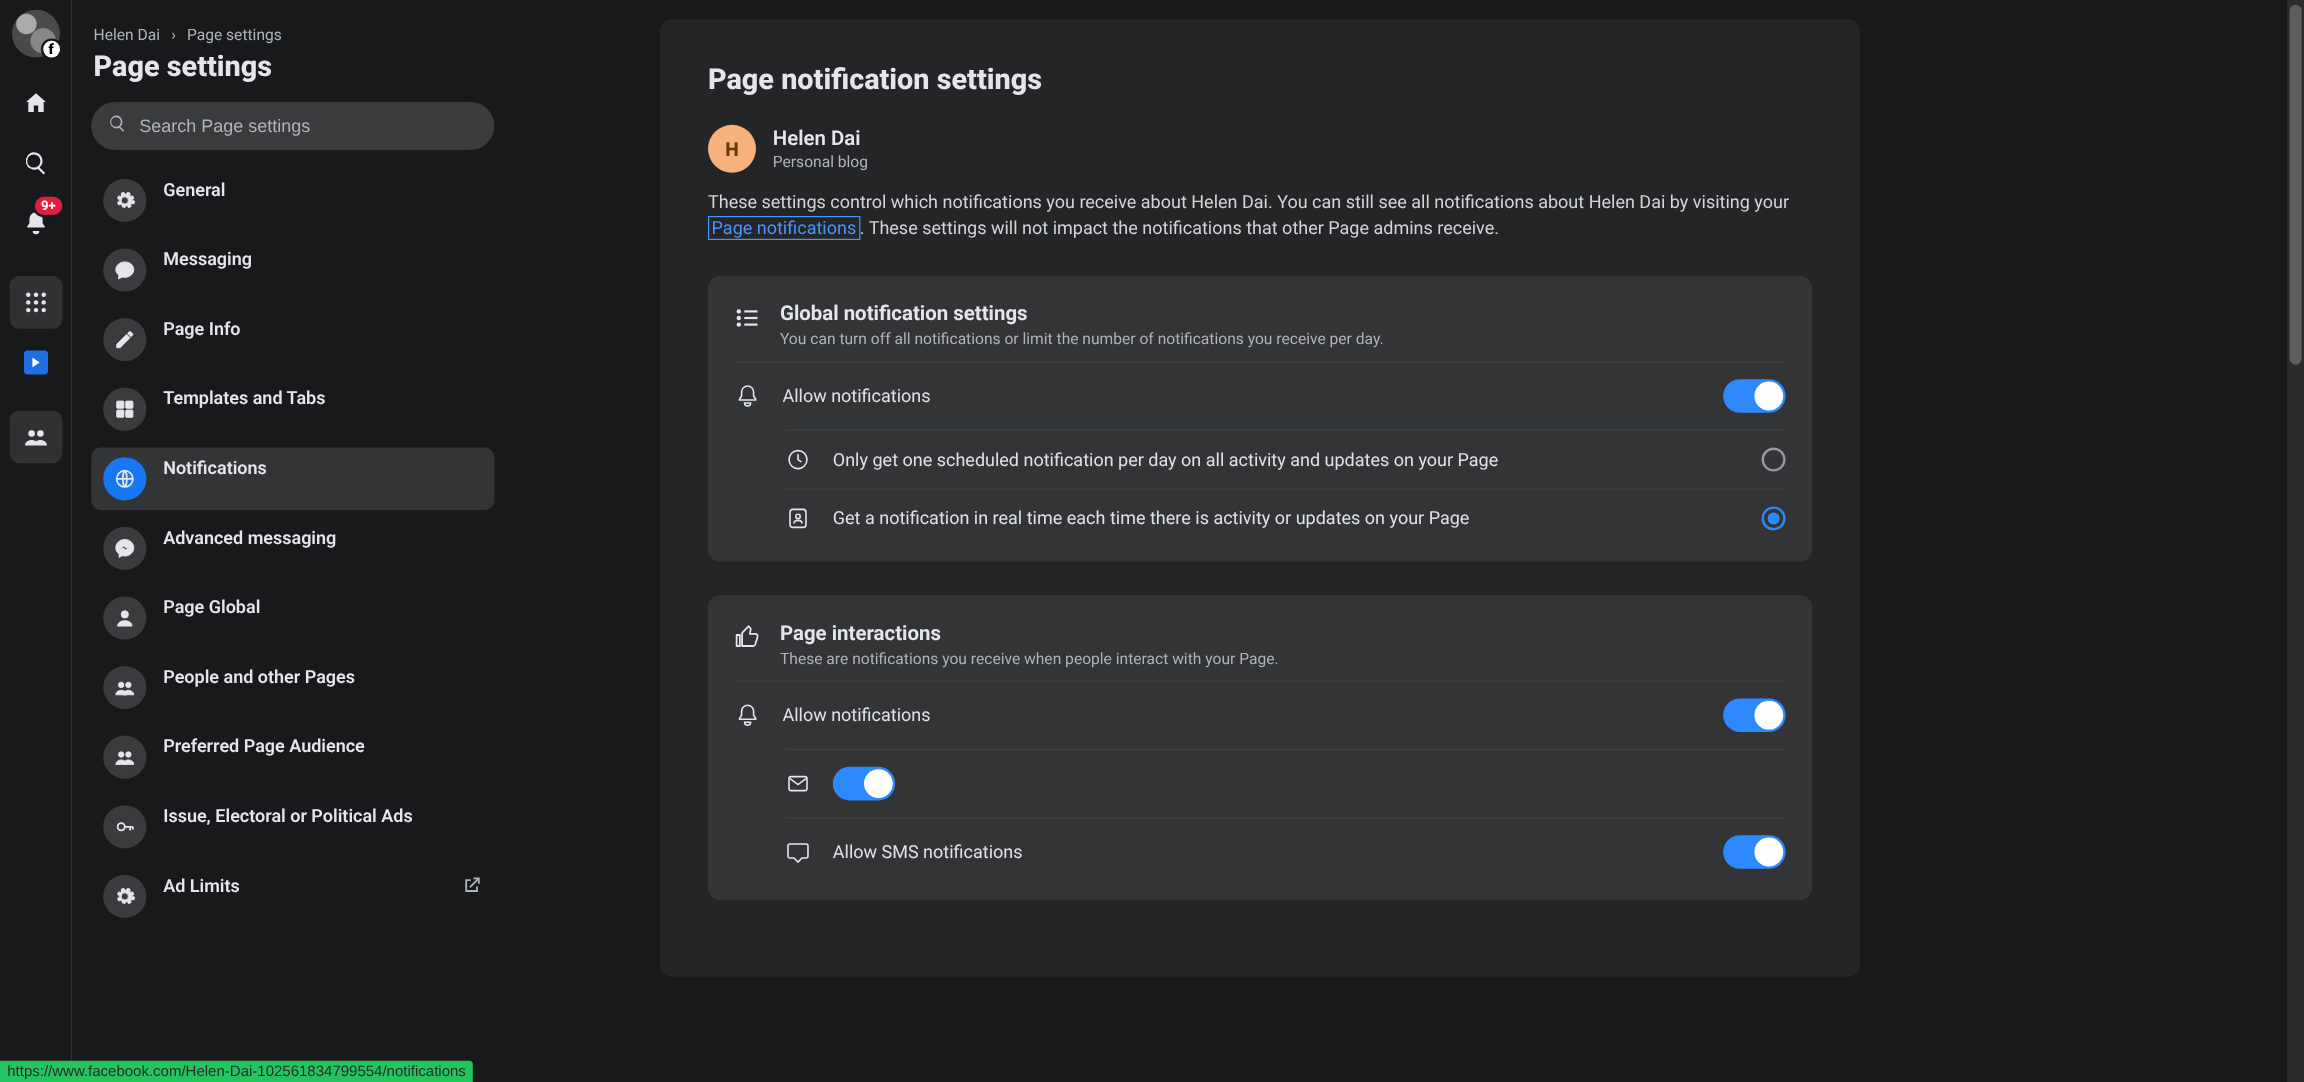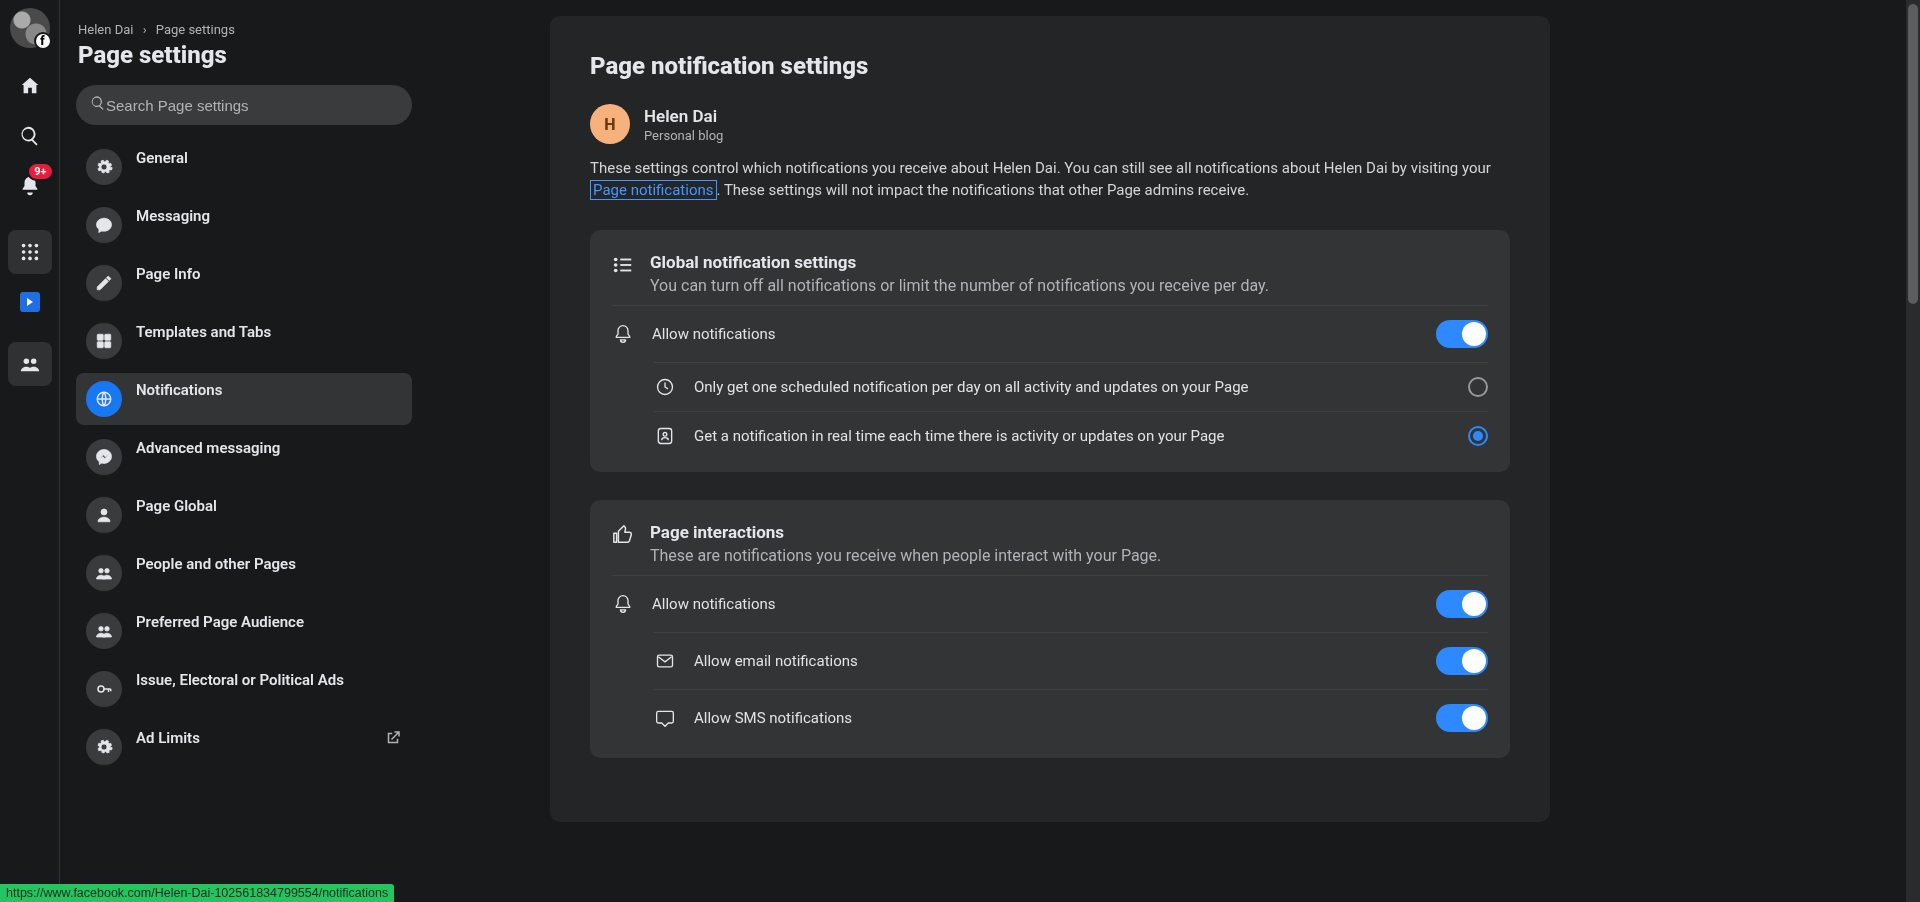--- a/index.html
+++ b/index.html
@@ -65,21 +65,21 @@
   .sidebar{
     position:absolute;left:60px;top:0;bottom:0;width:360px;
     padding:10px 8px 10px 16px;
     background:var(--bg);
     overflow-y:auto;
   }
   .breadcrumbs{font-size:13px;color:var(--sub);margin:12px 0 4px 2px;}
   .breadcrumbs .sep{margin:0 6px;}
   .page-title{font-size:24px;font-weight:800;margin:2px 0 16px 2px;}
   .search-wrap{
-    background:#3a3b3c;border-radius:20px;height:40px;display:flex;align-items:center;padding:0 14px;gap:0;margin-bottom:16px;
+    background:#3a3b3c;border-radius:20px;height:40px;display:flex;align-items:center;padding:0 14px;gap:10px;margin-bottom:16px;
   }
   .search-wrap svg{width:16px;height:16px;fill:var(--sub);}
   .search-wrap input{
     background:transparent;border:0;outline:0;color:var(--text);font-size:15px;flex:1;
   }
   .search-wrap input::placeholder{color:var(--sub);}
   .nav-item{
     display:flex;align-items:flex-start;gap:14px;padding:8px 10px;border-radius:8px;cursor:pointer;
     font-size:15px;font-weight:600;
   }
@@ -121,21 +121,21 @@
   .desc a{color:var(--link);text-decoration:none;border:1px solid var(--link);padding:0 2px;}
   .card{
     background:var(--panel2);
     border-radius:10px;
     padding:22px 22px 12px 22px;
     margin-bottom:28px;
   }
   .card-head{display:flex;align-items:flex-start;gap:16px;margin-bottom:10px;}
   .card-head svg{width:22px;height:22px;fill:var(--text);flex-shrink:0;margin-top:2px;}
   .card-head .title{font-size:17px;font-weight:700;}
-  .card-head .sub{font-size:16px;color:var(--sub);margin-top:4px;}
+  .card-head .sub{font-size:13px;color:var(--sub);margin-top:4px;}
   .row{
     display:flex;align-items:center;gap:18px;padding:14px 0;
     border-top:1px solid var(--divider);
   }
   .row:first-of-type{border-top:0;}
   .row.indent{margin-left:42px;}
   .row .ricon{width:22px;display:flex;justify-content:center;}
   .row .ricon svg{width:20px;height:20px;fill:var(--text);}
   .row .rlabel{flex:1;font-size:15px;color:#e0e2e6;}
   
@@ -435,21 +435,20 @@
           <div class="rlabel">Allow notifications</div>
           <div class="toggle"></div>
         </div>
         <div class="row indent">
           <span class="ricon">
             <svg viewBox="0 0 24 24">
                 <rect x="3" y="5" width="18" height="14" rx="2" fill="none" stroke="#e4e6eb" stroke-width="1.6"></rect>
                 <path d="M4 7l8 6 8-6" fill="none" stroke="#e4e6eb" stroke-width="1.6"></path>
               </svg>
           </span>
-          <div class="rlabel">Allow email notifications</div>
           <div class="toggle"></div>
         </div>
         <div class="row indent">
           <span class="ricon">
             <svg viewBox="0 0 24 24">
                 <path d="M20 4H4a2 2 0 00-2 2v10a2 2 0 002 2h4l4 4 4-4h4a2 2 0 002-2V6a2 2 0 00-2-2z" fill="none" stroke="#e4e6eb" stroke-width="1.6"></path>
               </svg>
           </span>
           <div class="rlabel">Allow SMS notifications</div>
           <div class="toggle"></div>

